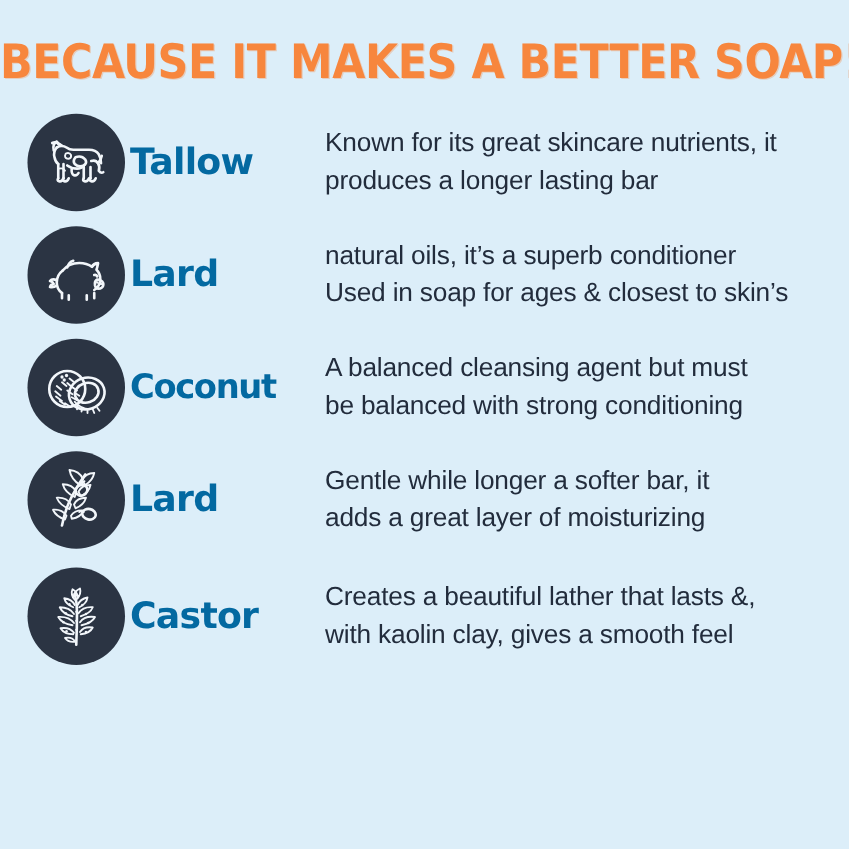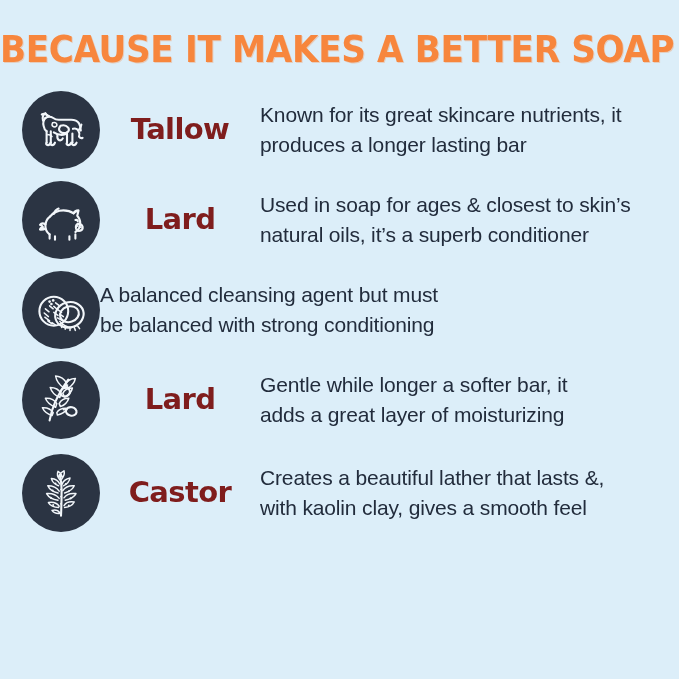--- a/index.html
+++ b/index.html
@@ -76,22 +76,22 @@
     fill: #f2f6fa;
     stroke: none;
   }
   .badge svg .hair {
     stroke-width: 1.5;
   }
 
   .ing-label {
     width: 160px;
     min-width: 160px;
-    text-align: center;
-    color: #7f1d1d;
+    text-align: left;
+    color: #0369a1;
     font-family: "DejaVu Sans", sans-serif;
     font-weight: 700;
     font-size: 29px;
     letter-spacing: -0.6px;
     line-height: 1.1;
     padding: 0 4px;
     box-sizing: border-box;
   }
   .ing-label.lbl-coconut { font-size: 27px; letter-spacing: -1.1px; }
 
@@ -155,38 +155,39 @@
           <path class="dot" cx="79" cy="61" r="1.6"></path>
           <circle class="dot" cx="78" cy="60" r="1.6"></circle>
           <circle class="dot" cx="83" cy="62" r="1.6"></circle>
           <path d="M74 50 q3 -1 4 2"></path>
           <path d="M24 57 q-6 -3 -9 1 q4 1 5 4 q-4 0 -5 4 q5 1 9 -2"></path>
           <path d="M38 40 q2 -7 8 -9"></path>
         </svg>
       </div>
       <div class="ing-label">Lard</div>
       <div class="ing-desc">
+        <span class="dl">natural oils, it’s a superb conditioner</span>
         <span class="dl">Used in soap for ages &amp; closest to skin’s</span>
-        <span class="dl">natural oils, it’s a superb conditioner</span>
       </div>
     </div>
 
     <div class="row row-coconut">
       <div class="badge">
         <svg viewBox="0 0 100 100">
           <ellipse cx="64" cy="58" rx="24" ry="21" transform="rotate(-18 64 58)"></ellipse>
           <ellipse cx="64" cy="57" rx="16" ry="13" transform="rotate(-18 64 57)"></ellipse>
           <path class="hair" d="M48 69 q7 9 20 10 M52 74 l-1 5 M58 77 l-1 5 M65 79 l0 5 M72 79 l2 5 M78 77 l3 4"></path>
           <circle cx="38" cy="52" r="24"></circle>
           <circle class="dot" cx="31" cy="36" r="2.2"></circle>
           <circle class="dot" cx="37" cy="34" r="2.2"></circle>
           <circle class="dot" cx="34" cy="40" r="2.2"></circle>
           <path class="hair" d="M24 48 l6 5 M22 55 l7 6 M23 62 l8 6 M28 68 l7 5 M35 71 l6 4 M31 43 l6 5 M38 44 l7 6 M44 49 l7 5 M48 57 l6 4 M44 63 l7 4 M38 54 l7 5 M41 38 l5 4"></path>
         </svg>
       </div>
+      <div class="ing-label lbl-coconut">Coconut</div>
       <div class="ing-desc">
         <span class="dl">A balanced cleansing agent but must</span>
         <span class="dl">be balanced with strong conditioning</span>
       </div>
     </div>
 
     <div class="row row-olive">
       <div class="badge">
         <svg viewBox="0 0 100 100">
           <path d="M62 16 q-14 20 -22 38 q-6 14 -9 30"></path>

